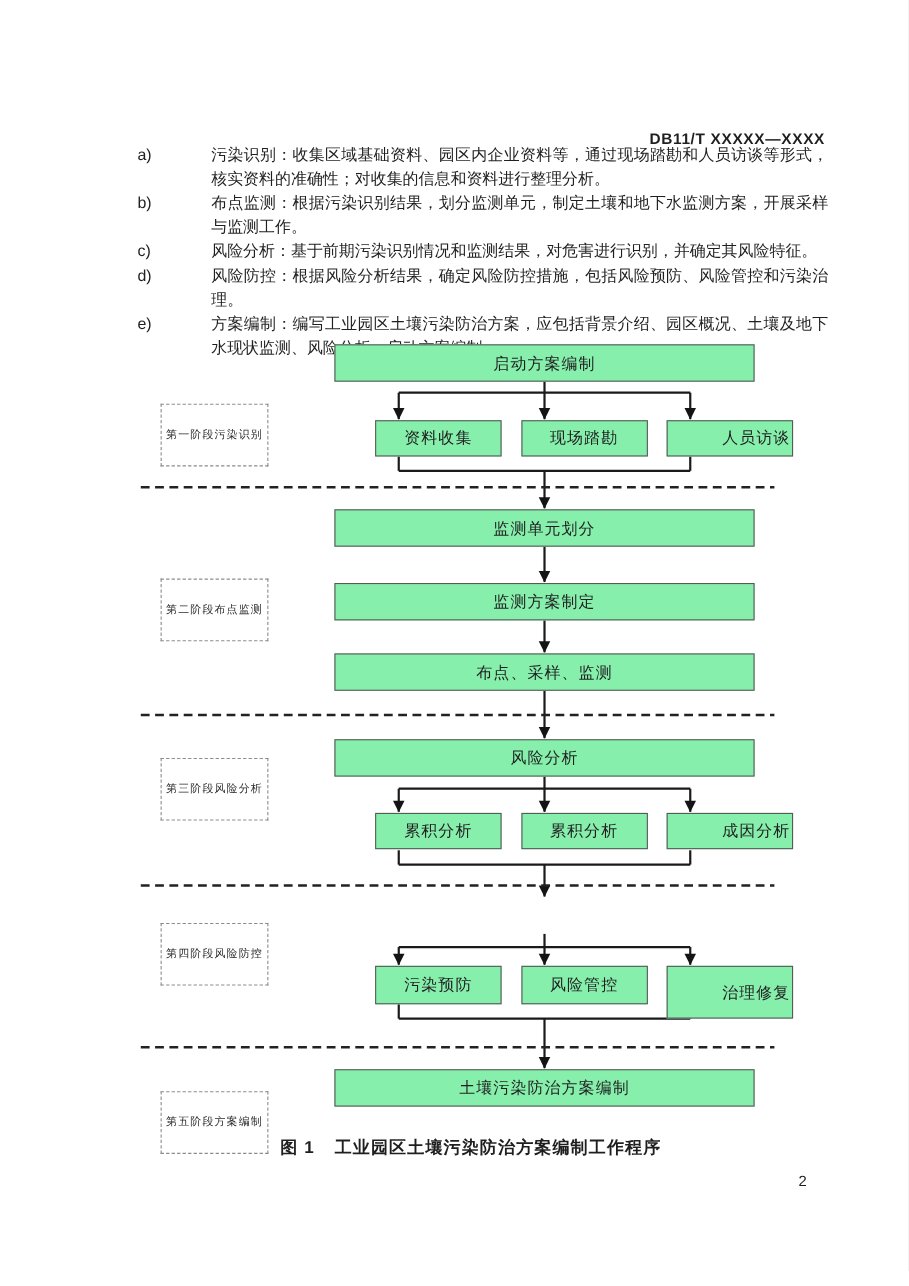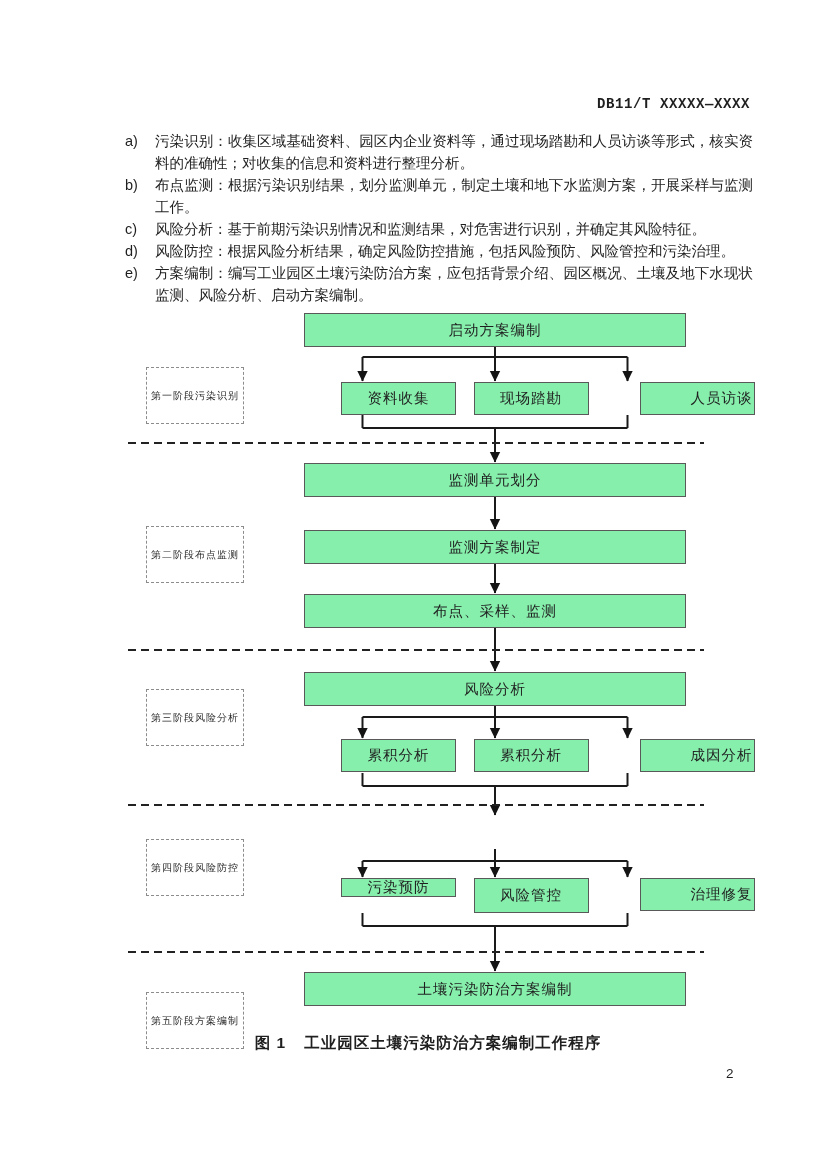--- a/index.html
+++ b/index.html
@@ -2,41 +2,41 @@
 <html><head>
 <meta charset="utf-8">
 <style>
   html,body { margin:0; padding:0; background:#e8e8e8; }
   .page {
     position:relative; width:826px; height:1169px; margin:0 auto;
     background:#ffffff; overflow:hidden;
     font-family:"Liberation Sans", sans-serif; color:#1f1f1f;
   }
   .doc-header {
-    position:absolute; top:96px; right:76px;
+    position:absolute; top:118px; right:76px;
     font-size:14px; font-weight:bold; letter-spacing:0.6px;
-    font-family:Liberation Mono, monospace;
+    font-family:Liberation Sans, sans-serif;
   }
   .list { position:absolute; left:125px; top:130px; width:628px;
     font-size:14.5px; line-height:22px; }
   .li { display:flex; }
   .li .marker { flex:0 0 30px; }
-  .li .txt { flex:1; text-align:justify; text-align-last:left; }
+  .li .txt { flex:1; text-align:justify; text-align-last:left;margin-left:37px; }
 
   .fbox {
     position:absolute; box-sizing:border-box;
     border:1px solid #595959; background:#86efac;
     display:flex; align-items:center; justify-content:center;
     font-size:14.5px; letter-spacing:1px; white-space:nowrap;
   }
   .wide  { left:304px; width:382px; height:34px; }
   .small { width:115px; height:33px;margin-left:36px; }
   .colL  { left:305px; }
   .colC  { left:437.5px; }
-  .colR  { left:604px;padding-left:48px; }
+  .colR  { left:570px;padding-left:48px; }
 
   .stage {
     position:absolute; left:146px; width:98px; height:57px;
     box-sizing:border-box; border:1px dashed #8c8c8c; background:#ffffff;
     display:flex; flex-direction:row; align-items:center; justify-content:center;
     font-size:10px; line-height:21px; letter-spacing:1px; color:#2b2b2b;
   }
   .connectors { position:absolute; left:0; top:0; }
   .caption {
     position:absolute; left:125px; top:1033px; width:606px;
@@ -150,23 +150,23 @@
 
   <div class="fbox wide" style="top:463px">监测单元划分</div>
   <div class="fbox wide" style="top:530px">监测方案制定</div>
   <div class="fbox wide" style="top:594px">布点、采样、监测</div>
 
   <div class="fbox wide" style="top:672px">风险分析</div>
   <div class="fbox small colL" style="top:739px">累积分析</div>
   <div class="fbox small colC" style="top:739px">累积分析</div>
   <div class="fbox small colR" style="top:739px">成因分析</div>
 
-  <div class="fbox small colL" style="top:878px;height:19px">污染预防</div>
+  <div class="fbox small colL" style="top:878px;height:35px">污染预防</div>
   <div class="fbox small colC" style="top:878px;height:35px">风险管控</div>
-  <div class="fbox small colR" style="top:878px;height:33px">治理修复</div>
+  <div class="fbox small colR" style="top:878px;height:48px">治理修复</div>
 
   <div class="fbox wide" style="top:972px">土壤污染防治方案编制</div>
 
   <div class="caption">
     <span class="fig-label">图 1</span><span>工业园区土壤污染防治方案编制工作程序</span>
   </div>
 
   <div class="page-number">2</div>
 
 </div>

